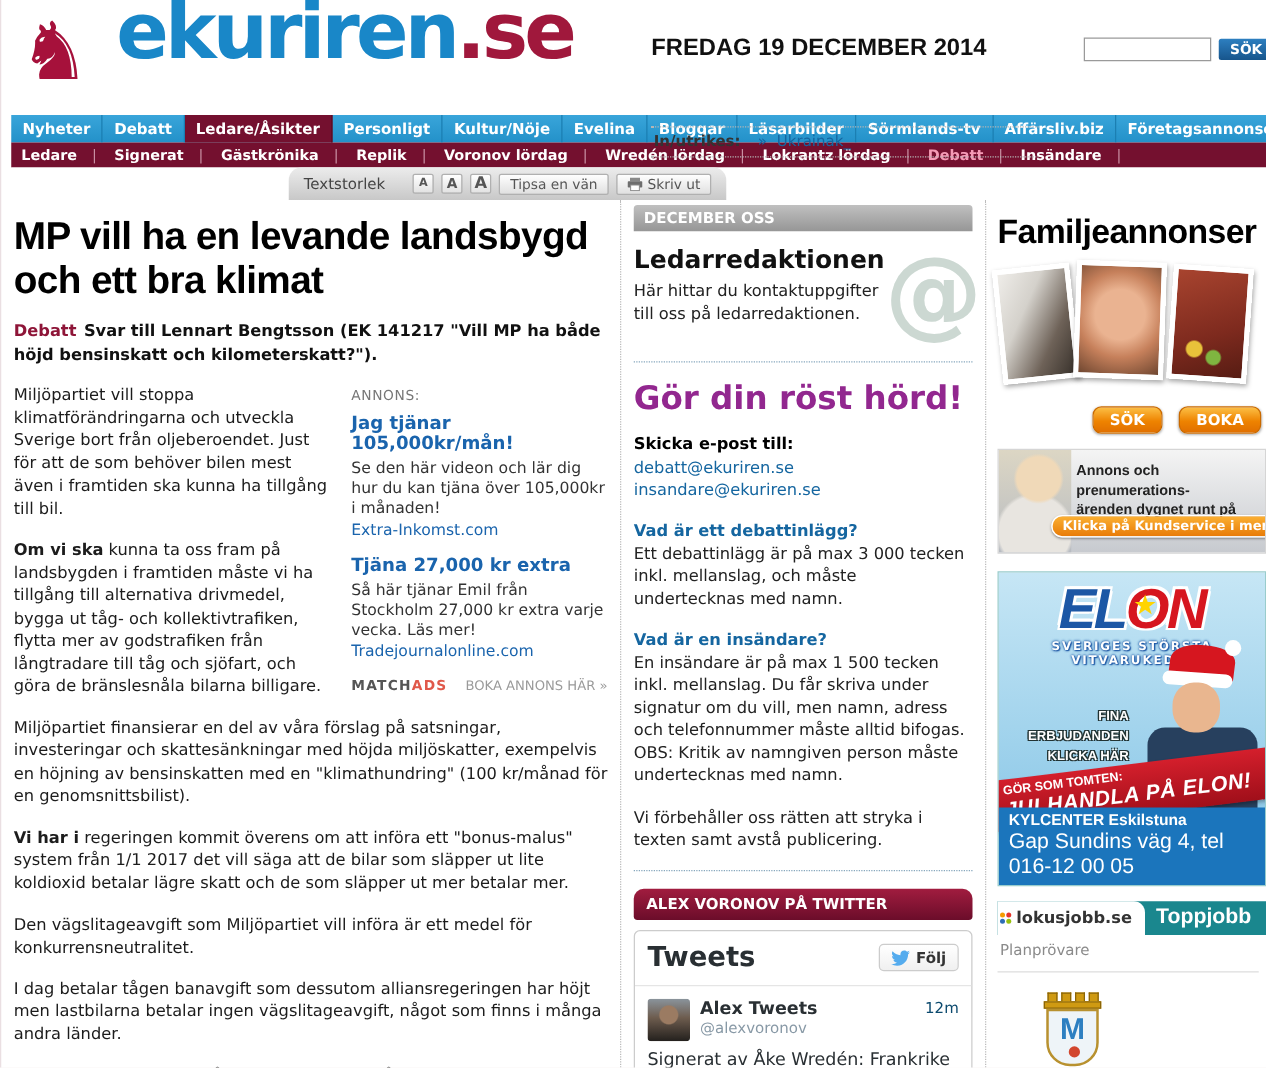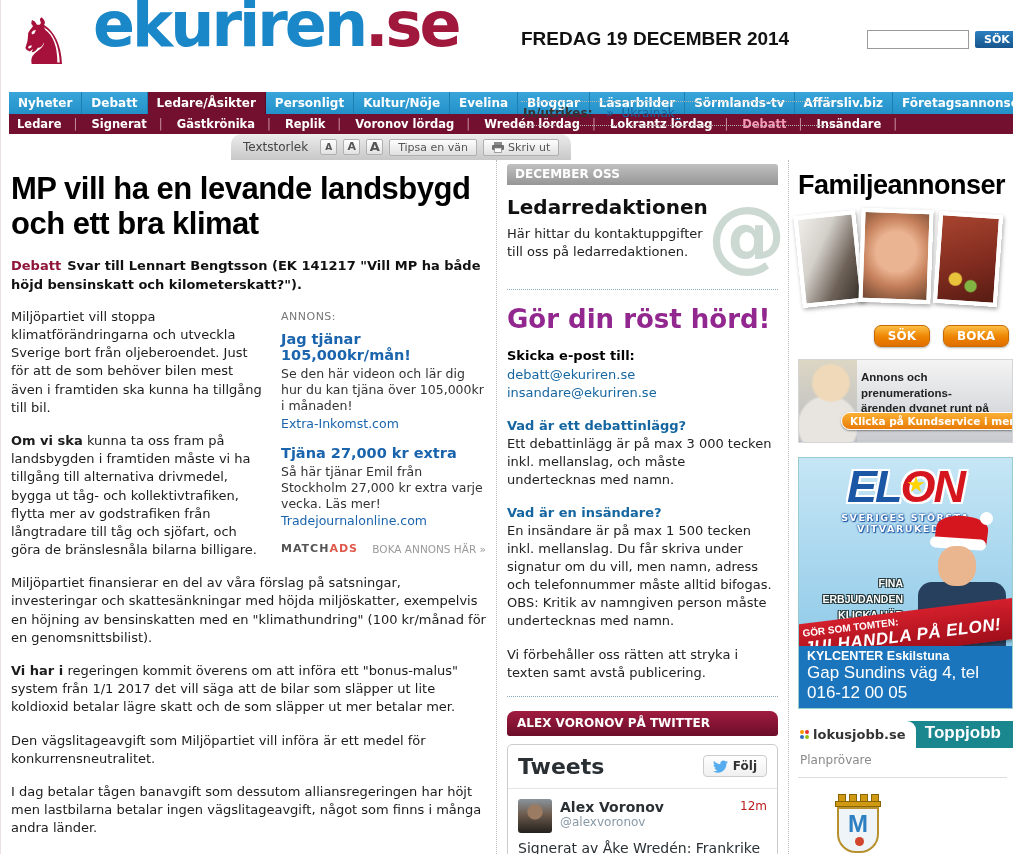--- a/index.html
+++ b/index.html
@@ -33,21 +33,21 @@
   .nav2 { display:flex; align-items:center; height:20px; background:#74102f; }
   .nav2-item { color:#fff; font-weight:bold; font-size:11.5px; padding:0 6px 0 8px; cursor:pointer; white-space:nowrap; }
   .nav2-item::after { content:"|"; color:#c98fa2; margin-left:12px; font-weight:normal; }
   .nav2-item.active { color:#f59ab5; }
 
   
   .toolbar-row { height:26px; background:#fff; }
   .toolbar { display:inline-flex; align-items:center; gap:6px; margin-left:222px;
              background:linear-gradient(#ececec,#c8c8c8); border-radius:10px 10px 0 0;
              padding:4px 12px; height:26px; }
-  .ts-label { font-size:12px; color:#444; margin-right:6px; }
+  .ts-label { font-size:12px; color:#444; margin-right:16px; }
   .a-btn { display:inline-block; width:17px; height:16px; background:linear-gradient(#fff,#e2e2e2);
            border:1px solid #b0b0b0; border-radius:2px; text-align:center; font-weight:bold;
            color:#555; cursor:pointer; line-height:14px; }
   .a1 { font-size:9px; } .a2 { font-size:11px; } .a3 { font-size:13px; }
   .tool-btn { display:inline-flex; align-items:center; gap:4px; background:linear-gradient(#fefefe,#e0e0e0);
               border:1px solid #b0b0b0; border-radius:2px; font-size:11px; color:#555;
               padding:1px 8px; height:17px; cursor:pointer; }
 
   
   .content { display:flex; align-items:stretch; }
@@ -98,21 +98,21 @@
                 background:linear-gradient(#fff,#f0f0f0); padding:3px 9px; cursor:pointer; }
   .follow-label { font-size:12px; font-weight:bold; color:#333; }
   .tweet { padding:10px 10px 12px; border-bottom:1px solid #e8e8e8; }
   .tweet-top { display:flex; }
   .avatar { width:34px; height:34px; border-radius:3px; margin-right:8px; flex:none;
             background:radial-gradient(circle at 50% 38%, #9b7b62 0 26%, transparent 30%),
                        linear-gradient(180deg,#8a949c 0%, #6d5c4e 45%, #23201d 100%); }
   .tweet-who { flex:1; }
   .tweet-name { font-size:14px; font-weight:bold; color:#292f33; }
   .tweet-handle { font-size:12px; color:#8899a6; }
-  .tweet-time { font-size:12px; color:#b91c1c; }
+  .tweet-time { font-size:12px; color:#0c4a6e; }
   .tweet-text { font-size:14px; color:#292f33; line-height:1.35; margin-top:6px; }
 
   
   .family-title { font-family:"Liberation Sans",sans-serif; font-size:27px; font-weight:bold;
                   color:#000; margin:10px 0 8px; letter-spacing:-0.5px; }
   .collage { position:relative; height:108px; }
   .photo { position:absolute; border:4px solid #fff; box-shadow:1px 2px 4px rgba(0,0,0,0.35); }
   .photo1 { left:0; top:4px; width:62px; height:92px; transform:rotate(-6deg);
             background:linear-gradient(120deg,#efede9 0%,#d4d1cb 35%,#6e6258 70%,#39322c 100%); }
   .photo2 { left:62px; top:0; width:72px; height:94px; transform:rotate(2deg);
@@ -151,21 +151,21 @@
                   text-shadow:0 0 2px #1c57a5, 0 0 2px #1c57a5, 1px 1px 1px #1c57a5; margin-top:3px; }
   .santa { position:absolute; right:2px; top:58px; width:96px; height:160px; }
   .santa-hat { position:absolute; left:22px; top:0; width:52px; height:28px; background:#d6161f;
                border-radius:50% 40% 10% 10%; transform:rotate(7deg); }
   .santa-pom { position:absolute; left:66px; top:-4px; width:13px; height:13px; background:#fff; border-radius:50%; }
   .santa-brim { position:absolute; left:16px; top:22px; width:56px; height:11px; background:#fff; border-radius:6px; transform:rotate(4deg); }
   .santa-face { position:absolute; left:24px; top:30px; width:38px; height:40px; background:#e9b68f; border-radius:45%; }
   .santa-body { position:absolute; left:4px; top:66px; width:88px; height:94px; background:#27405e; border-radius:14px 14px 0 0; }
   .elon-offer { position:absolute; left:8px; top:108px; width:96px; text-align:right;
                 font-family:"Liberation Sans",sans-serif; font-weight:bold; font-size:10.5px; color:#fff; line-height:1.5;
-                text-shadow:-1px -1px 0 #233, 1px -1px 0 #233, -1px 1px 0 #233, 1px 1px 0 #233; cursor:pointer;margin-top:10px; }
+                text-shadow:-1px -1px 0 #233, 1px -1px 0 #233, -1px 1px 0 #233, 1px 1px 0 #233; cursor:pointer; }
   .elon-banner { position:absolute; left:-8px; top:152px; width:250px; transform:rotate(-7deg);
                  background:linear-gradient(#d41f2c,#a00f1a); padding:4px 12px 6px; box-shadow:0 2px 3px rgba(0,0,0,0.3); }
   .banner-l1 { font-family:"Liberation Sans",sans-serif; font-weight:bold; font-size:10px; color:#fff; }
   .banner-l2 { font-family:"Liberation Sans",sans-serif; font-weight:bold; font-style:italic; font-size:17px;
                color:#fff; letter-spacing:0.5px; }
   .elon-bottom { position:absolute; left:0; bottom:0; width:100%; background:#1b75bc; padding:3px 8px 5px; }
   .elon-store { font-family:"Liberation Sans",sans-serif; font-weight:bold; font-size:12.5px; color:#fff; }
   .elon-addr { font-family:"Liberation Sans",sans-serif; font-size:17px; color:#fff; }
 
   .jobs-bar { position:relative; height:27px; background:#1a878e; margin-top:12px; }
@@ -313,21 +313,21 @@
             <svg width="15" height="13" viewBox="0 0 24 20">
                 <path fill="#55acee" d="M23.9 2.6c-.9.4-1.8.7-2.8.8 1-.6 1.8-1.6 2.2-2.7-1 .6-2 1-3.1 1.2C19.3.9 18 .3 16.6.3c-2.7 0-4.9 2.2-4.9 4.9 0 .4 0 .8.1 1.1C7.7 6.1 4.1 4.1 1.6 1.2c-.4.7-.7 1.6-.7 2.5 0 1.7.9 3.2 2.2 4.1-.8 0-1.6-.2-2.2-.6v.1c0 2.4 1.7 4.4 3.9 4.8-.4.1-.8.2-1.3.2-.3 0-.6 0-.9-.1.6 2 2.4 3.4 4.6 3.4-1.7 1.3-3.8 2.1-6.1 2.1-.4 0-.8 0-1.2-.1 2.2 1.4 4.8 2.2 7.6 2.2 9.1 0 14-7.5 14-14v-.6c1-.7 1.8-1.6 2.4-2.6z"></path>
               </svg>
             <span class="follow-label">Följ</span>
           </span>
         </div>
         <div class="tweet">
           <div class="tweet-top">
             <div class="avatar"></div>
             <div class="tweet-who">
-              <div class="tweet-name">Alex Voronov</div>
+              <div class="tweet-name">Alex Tweets</div>
               <div class="tweet-handle">@alexvoronov</div>
             </div>
             <div class="tweet-time">12m</div>
           </div>
           <div class="tweet-text"><span>Signerat av Åke Wredén: Frankrike är annorlunda. </span></div>
         </div>
 
       </div>
     </div>
 

